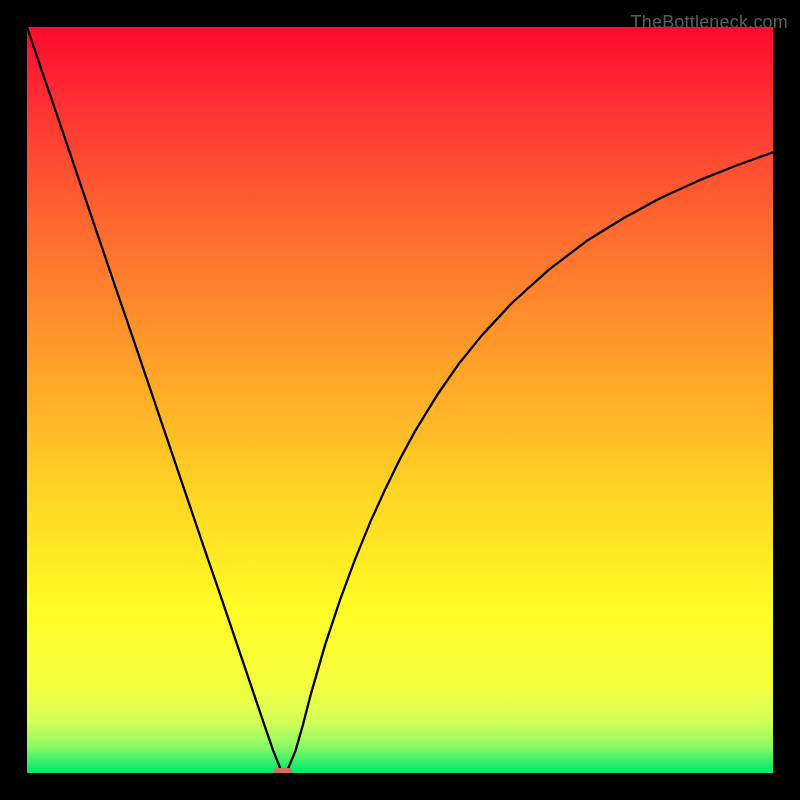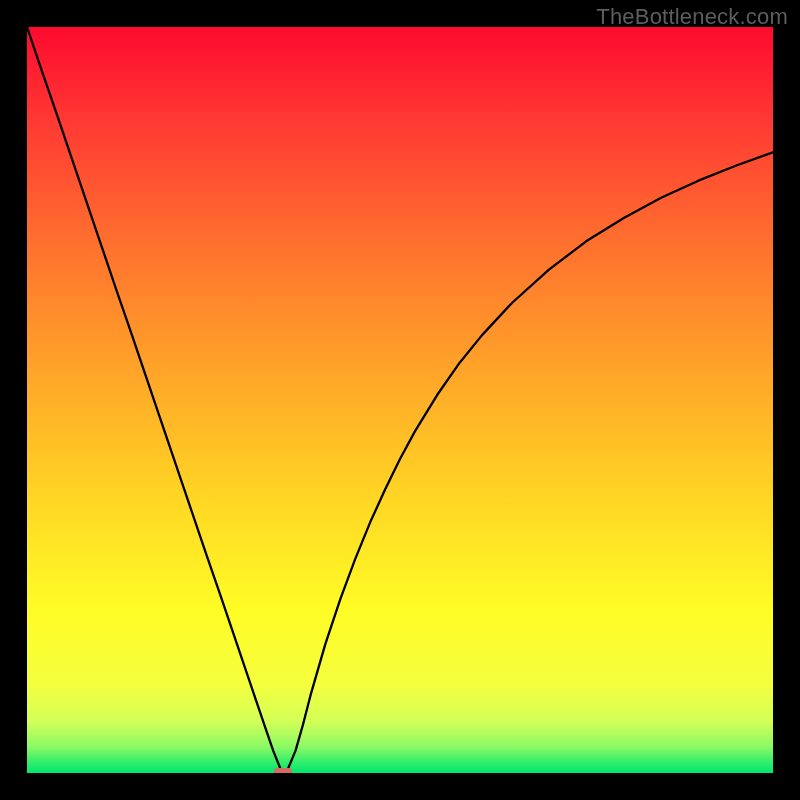--- a/index.html
+++ b/index.html
@@ -21,24 +21,24 @@
   }
   .plot {
     position: absolute;
     left: 0;
     top: 0;
     width: 746px;
     height: 746px;
   }
   .watermark {
     position: absolute;
-    top: 4px;
+    top: 12px;
     right: 12px;
     color: #5d5d5d;
-    font-size: 22px;
+    font-size: 18px;
     font-weight: 500;
     letter-spacing: 0.2px;
     user-select: none;
   }
   svg { display: block; }
 </style>
 </head>
 <body>
 
 <div class="frame">

